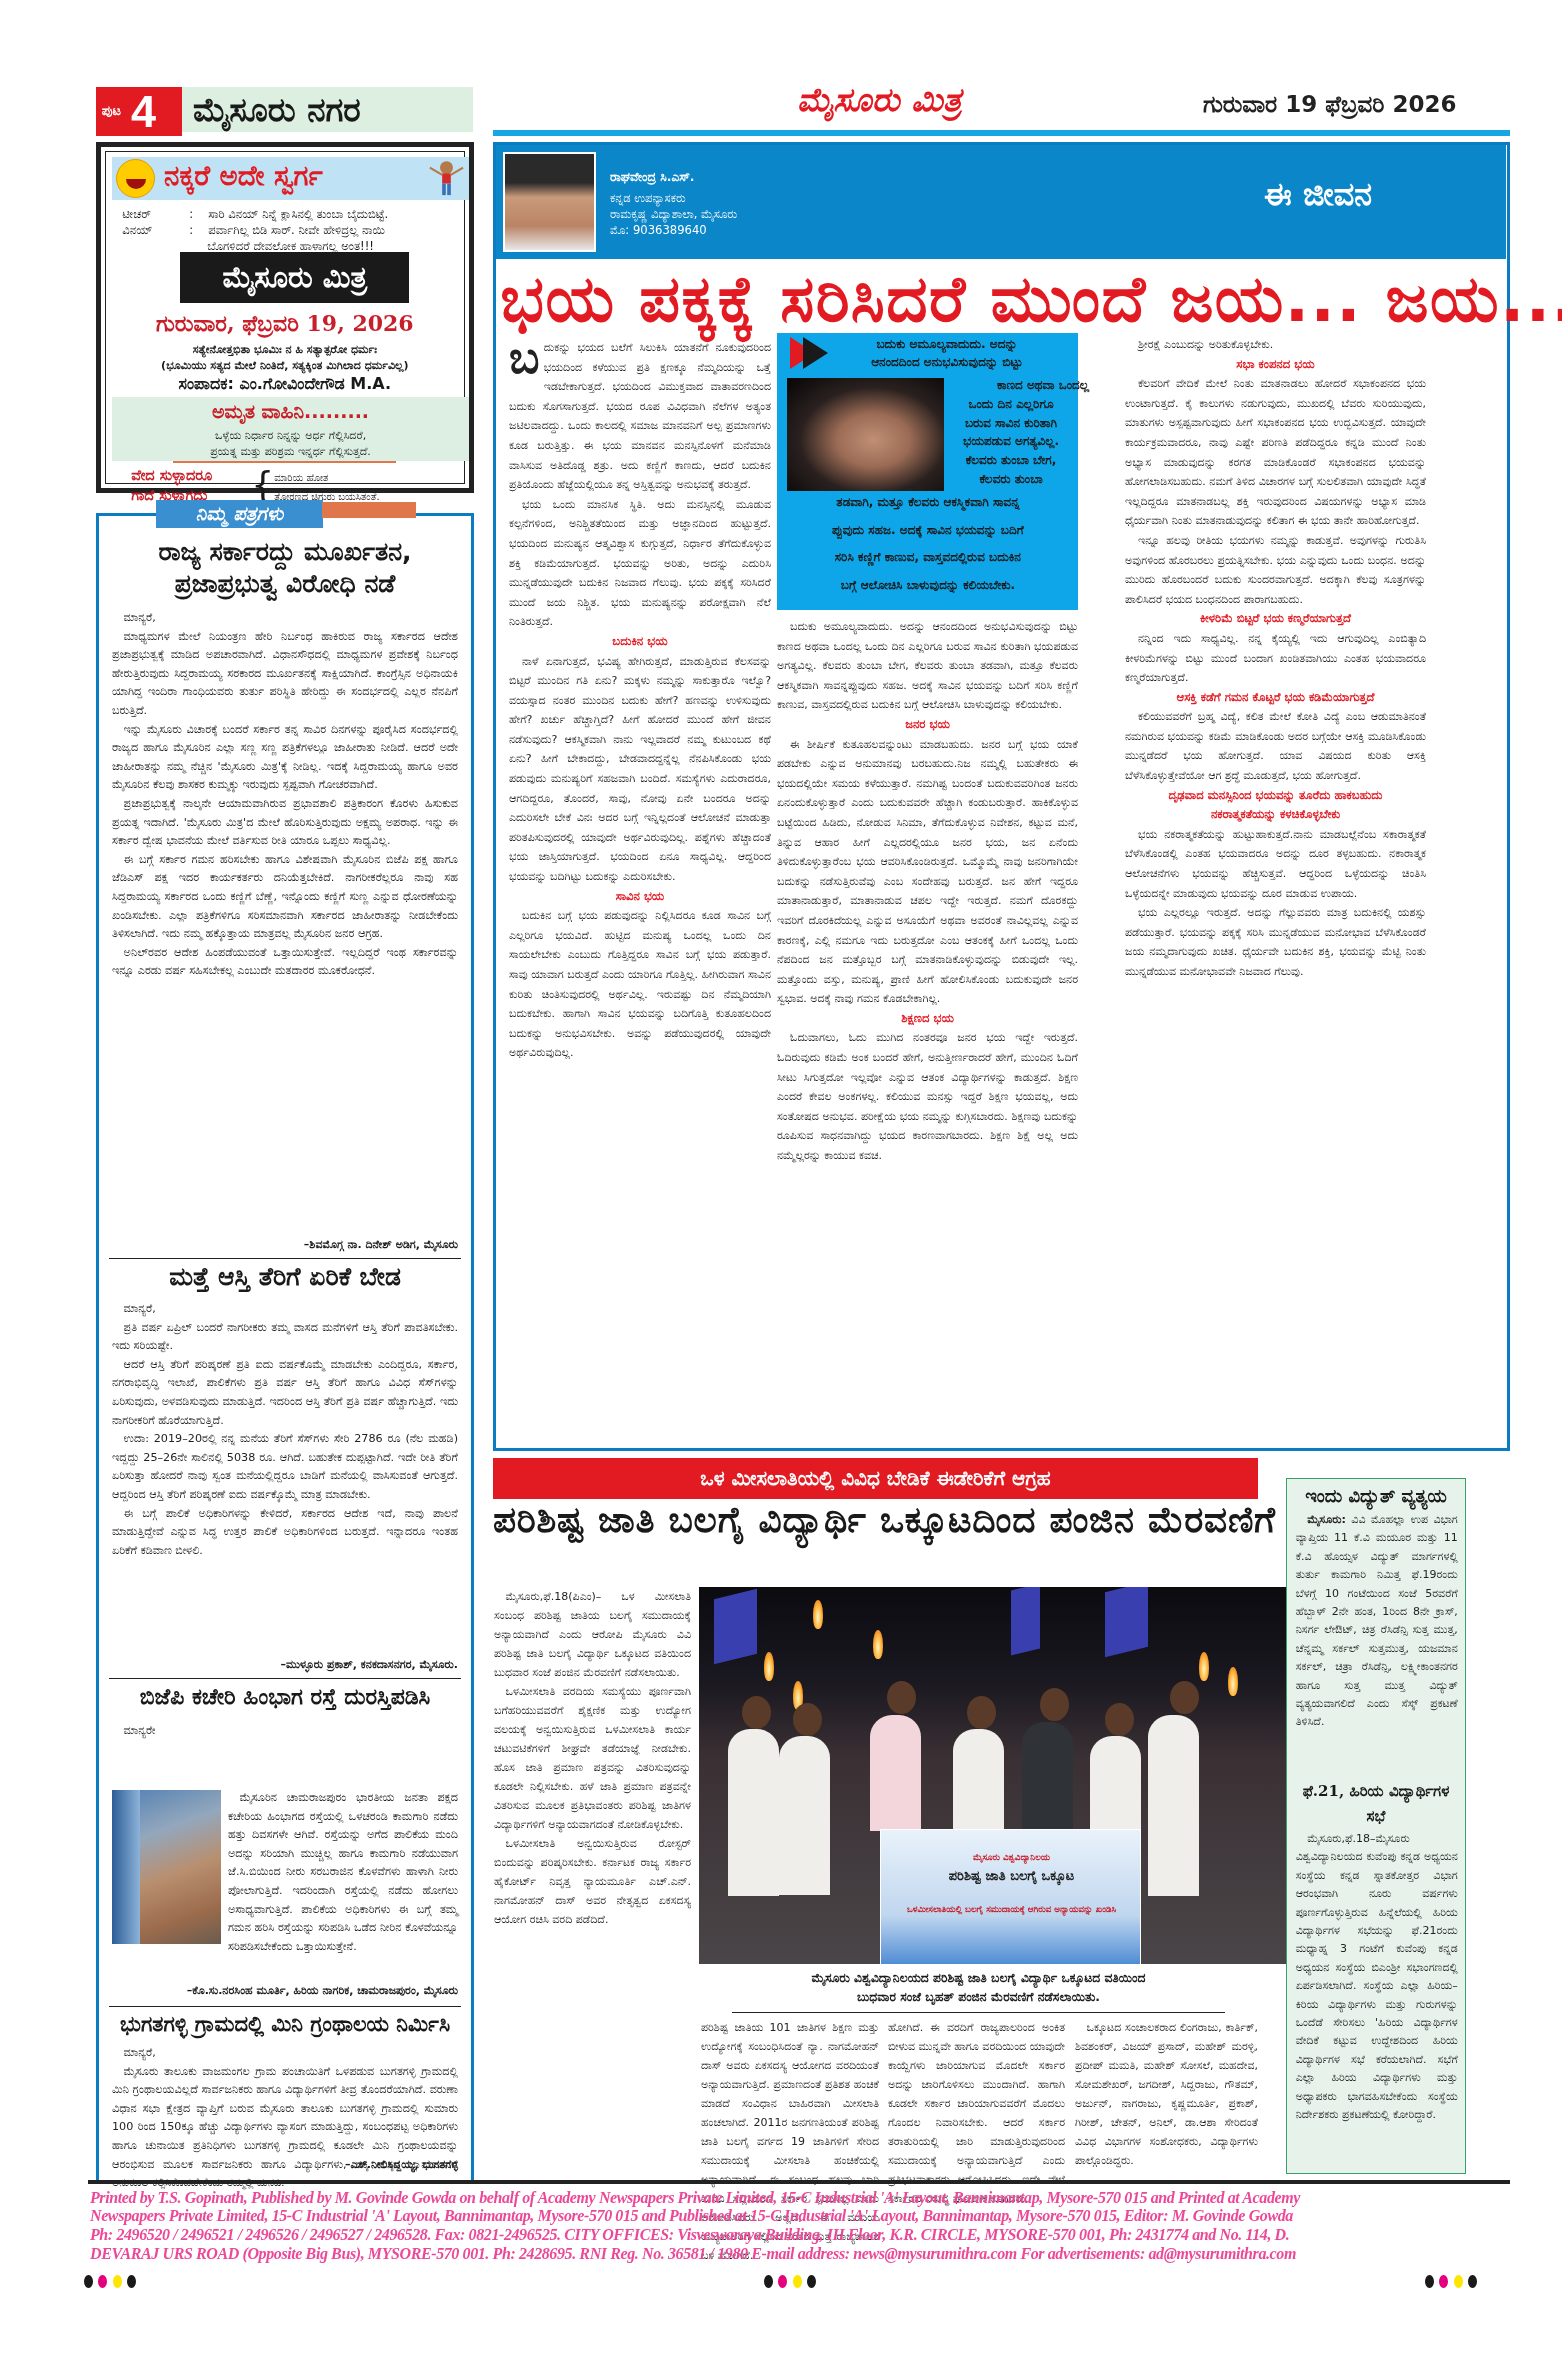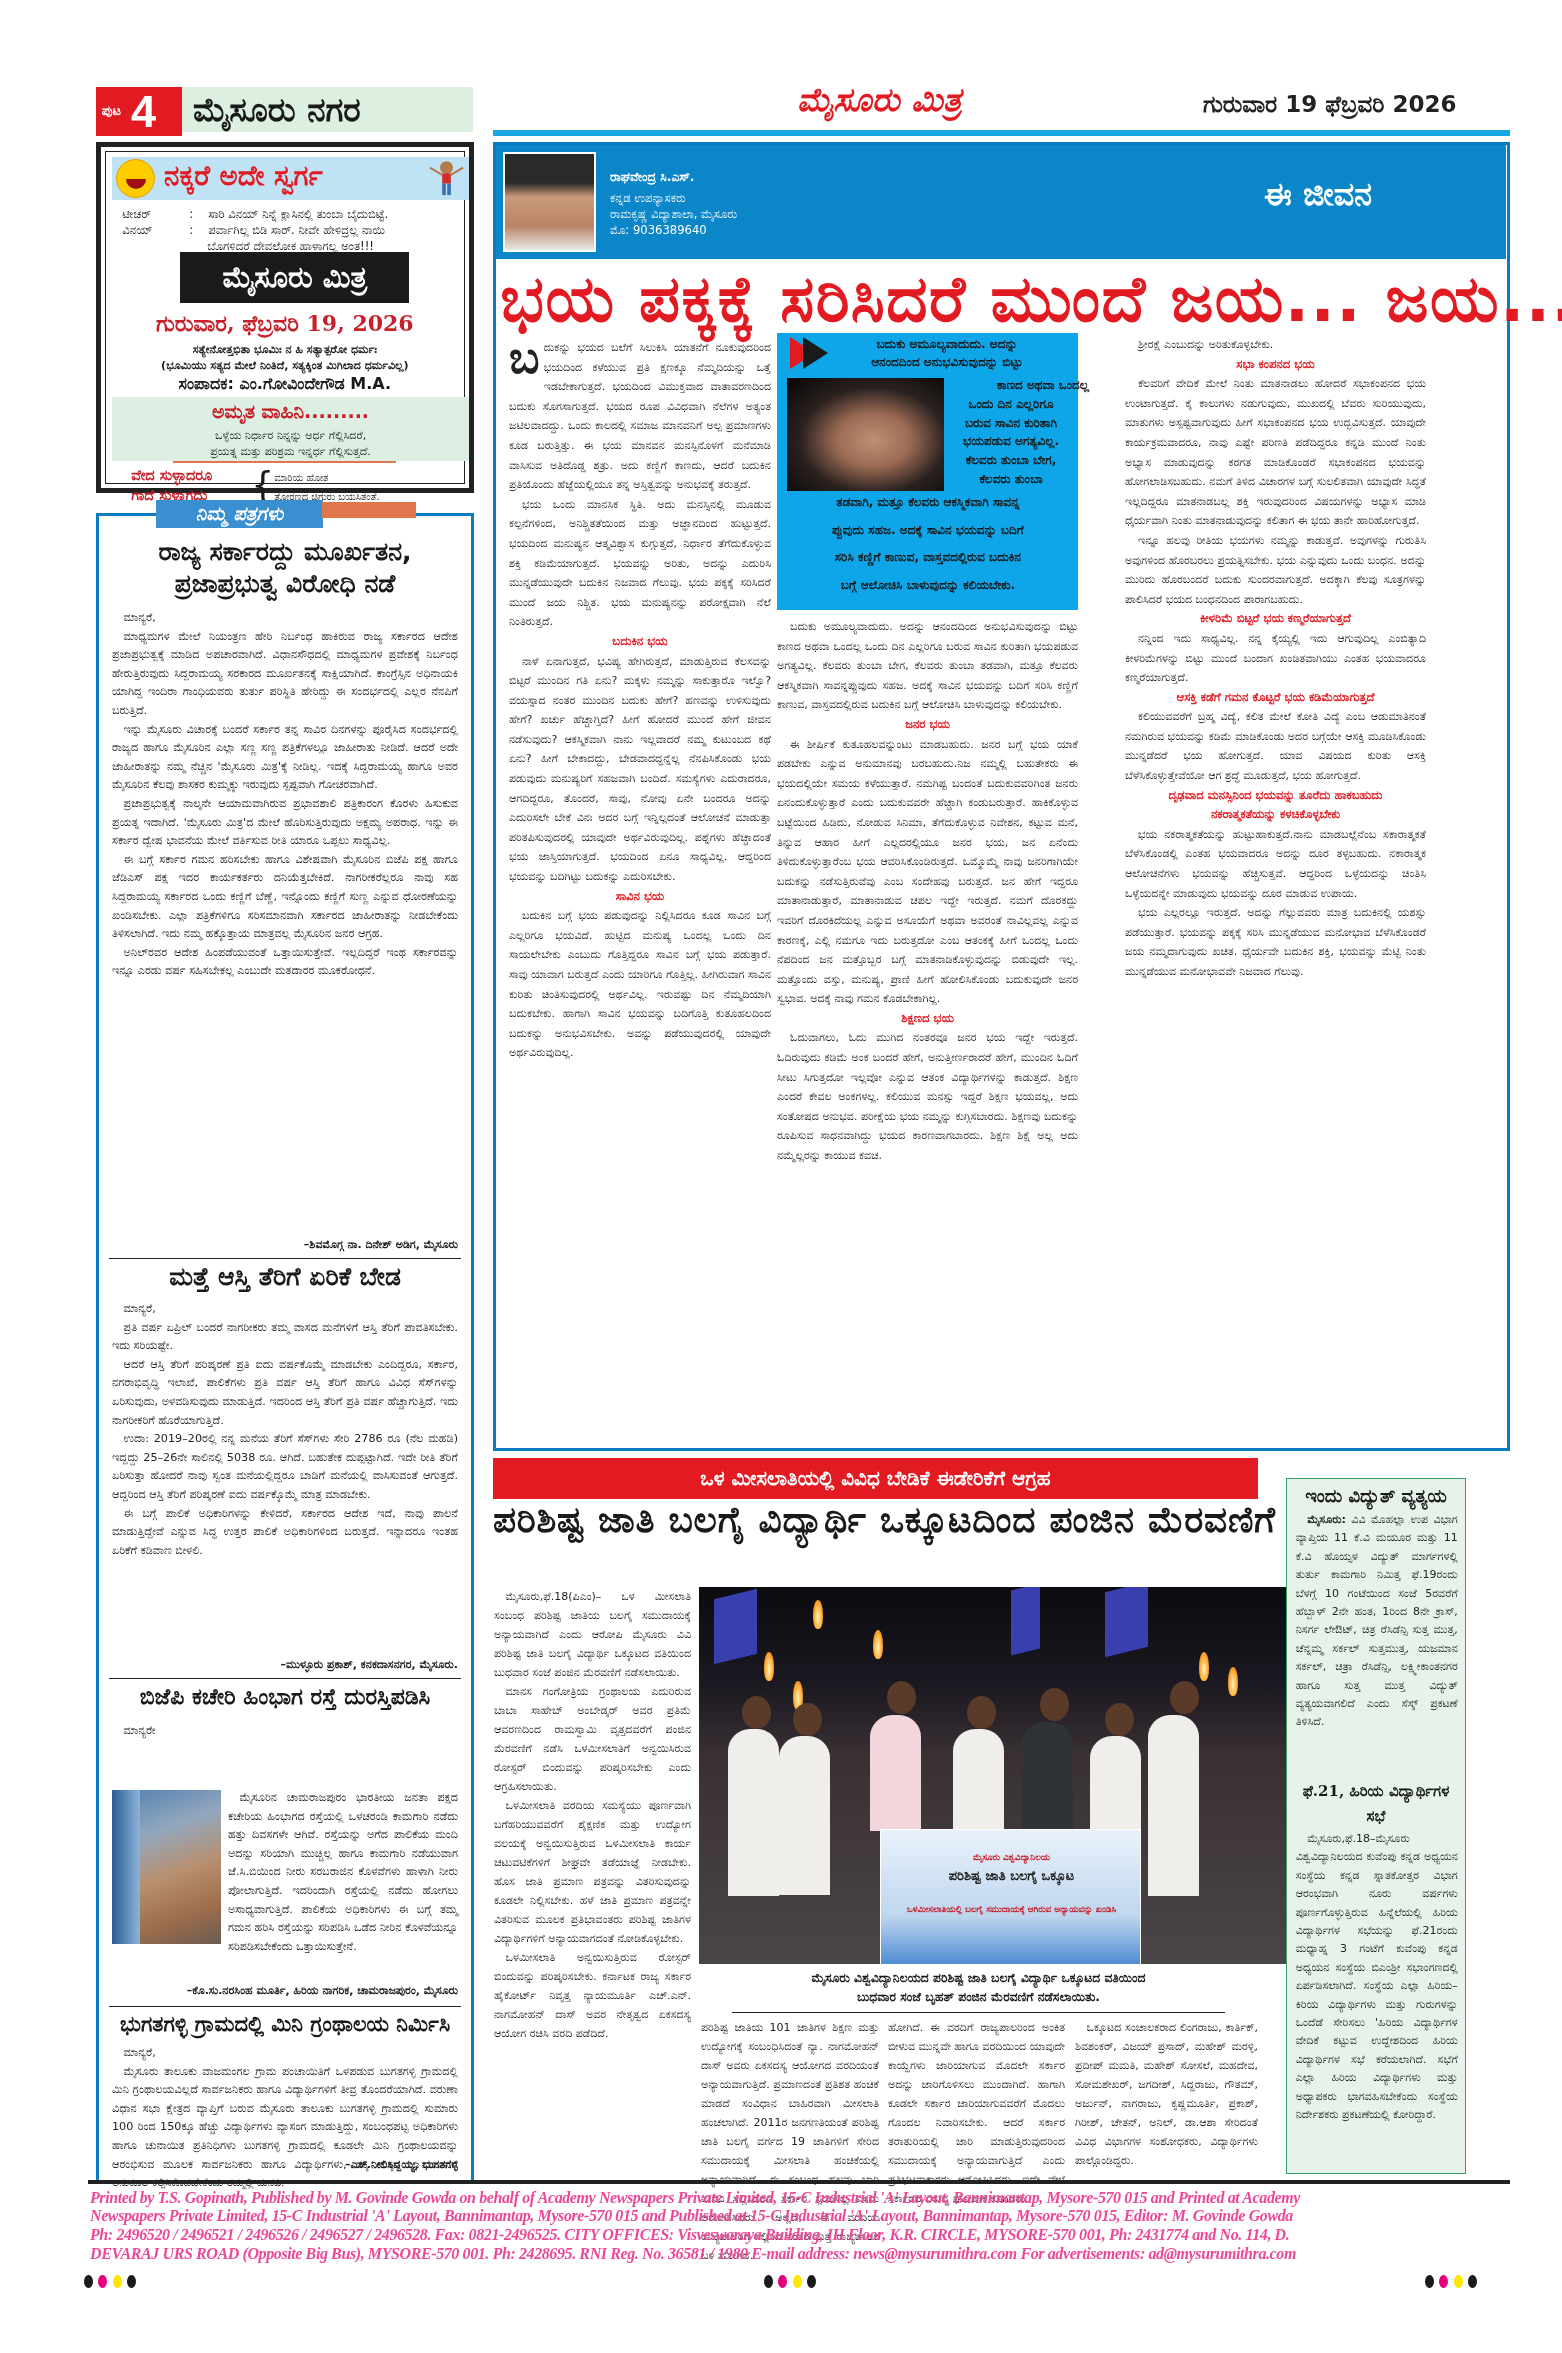--- a/index.html
+++ b/index.html
@@ -280,21 +280,20 @@
         <p class="">ಭಯ ಎಲ್ಲರಲ್ಲೂ ಇರುತ್ತದೆ. ಅದನ್ನು ಗೆಲ್ಲುವವರು ಮಾತ್ರ ಬದುಕಿನಲ್ಲಿ ಯಶಸ್ಸು ಪಡೆಯುತ್ತಾರೆ. ಭಯವನ್ನು ಪಕ್ಕಕ್ಕೆ ಸರಿಸಿ ಮುನ್ನಡೆಯುವ ಮನೋಭಾವ ಬೆಳೆಸಿಕೊಂಡರೆ ಜಯ ನಮ್ಮದಾಗುವುದು ಖಚಿತ. ಧೈರ್ಯವೇ ಬದುಕಿನ ಶಕ್ತಿ, ಭಯವನ್ನು ಮೆಟ್ಟಿ ನಿಂತು ಮುನ್ನಡೆಯುವ ಮನೋಭಾವವೇ ನಿಜವಾದ ಗೆಲುವು.</p>
       </div>
   </div>
 </div>
 
 <div class="abs" id="kicker">ಒಳ ಮೀಸಲಾತಿಯಲ್ಲಿ ವಿವಿಧ ಬೇಡಿಕೆ ಈಡೇರಿಕೆಗೆ ಆಗ್ರಹ</div>
 <div class="abs" id="story-headline">ಪರಿಶಿಷ್ಟ ಜಾತಿ ಬಲಗೈ ವಿದ್ಯಾರ್ಥಿ ಒಕ್ಕೂಟದಿಂದ ಪಂಜಿನ ಮೆರವಣಿಗೆ</div>
 
 <div class="abs story-col" style="left:494px;top:1587px;width:197px;">
   <p>ಮೈಸೂರು,ಫೆ.18(ಪಿಎಂ)– ಒಳ ಮೀಸಲಾತಿ ಸಂಬಂಧ ಪರಿಶಿಷ್ಟ ಜಾತಿಯ ಬಲಗೈ ಸಮುದಾಯಕ್ಕೆ ಅನ್ಯಾಯವಾಗಿದೆ ಎಂದು ಆರೋಪಿ ಮೈಸೂರು ವಿವಿ ಪರಿಶಿಷ್ಟ ಜಾತಿ ಬಲಗೈ ವಿದ್ಯಾರ್ಥಿ ಒಕ್ಕೂಟದ ವತಿಯಿಂದ ಬುಧವಾರ ಸಂಜೆ ಪಂಜಿನ ಮೆರವಣಿಗೆ ನಡೆಸಲಾಯಿತು.</p>
-  <p>ಮಾನಸ ಗಂಗೋತ್ರಿಯ ಗ್ರಂಥಾಲಯ ಎದುರಿರುವ ಬಾಬಾ ಸಾಹೇಬ್ ಅಂಬೇಡ್ಕರ್ ಅವರ ಪ್ರತಿಮೆ ಆವರಣದಿಂದ ರಾಮಸ್ವಾಮಿ ವೃತ್ತದವರೆಗೆ ಪಂಜಿನ ಮೆರವಣಿಗೆ ನಡೆಸಿ ಒಳಮೀಸಲಾತಿಗೆ ಅನ್ವಯಿಸಿರುವ ರೋಸ್ಟರ್ ಬಿಂದುವನ್ನು ಪರಿಷ್ಕರಿಸಬೇಕು ಎಂದು ಆಗ್ರಹಿಸಲಾಯಿತು.</p>
   <p>ಒಳಮೀಸಲಾತಿ ವರದಿಯ ಸಮಸ್ಯೆಯು ಪೂರ್ಣವಾಗಿ ಬಗೆಹರಿಯುವವರೆಗೆ ಶೈಕ್ಷಣಿಕ ಮತ್ತು ಉದ್ಯೋಗ ವಲಯಕ್ಕೆ ಅನ್ವಯಿಸುತ್ತಿರುವ ಒಳಮೀಸಲಾತಿ ಕಾರ್ಯ ಚಟುವಟಿಕೆಗಳಿಗೆ ಶೀಘ್ರವೇ ತಡೆಯಾಜ್ಞೆ ನೀಡಬೇಕು. ಹೊಸ ಜಾತಿ ಪ್ರಮಾಣ ಪತ್ರವನ್ನು ವಿತರಿಸುವುದನ್ನು ಕೂಡಲೇ ನಿಲ್ಲಿಸಬೇಕು. ಹಳೆ ಜಾತಿ ಪ್ರಮಾಣ ಪತ್ರವನ್ನೇ ವಿತರಿಸುವ ಮೂಲಕ ಪ್ರತಿಭಾವಂತರು ಪರಿಶಿಷ್ಟ ಜಾತಿಗಳ ವಿದ್ಯಾರ್ಥಿಗಳಿಗೆ ಅನ್ಯಾಯವಾಗದಂತೆ ನೋಡಿಕೊಳ್ಳಬೇಕು.</p>
   <p>ಒಳಮೀಸಲಾತಿ ಅನ್ವಯಿಸುತ್ತಿರುವ ರೋಸ್ಟರ್ ಬಿಂದುವನ್ನು ಪರಿಷ್ಕರಿಸಬೇಕು. ಕರ್ನಾಟಕ ರಾಜ್ಯ ಸರ್ಕಾರ ಹೈಕೋರ್ಟ್ ನಿವೃತ್ತ ನ್ಯಾಯಮೂರ್ತಿ ಎಚ್.ಎನ್. ನಾಗಮೋಹನ್ ದಾಸ್ ಅವರ ನೇತೃತ್ವದ ಏಕಸದಸ್ಯ ಆಯೋಗ ರಚಿಸಿ ವರದಿ ಪಡೆದಿದೆ.</p>
 </div>
 
 <div class="abs" id="story-photo">
   <div class="abs flag" style="left:14.5px;top:7.2px;"></div>
   <div class="abs flag" style="left:406px;top:0px;"></div>
   <div class="abs flag" style="left:312px;top:0px;width:29px;"></div>
   <div class="abs torch" style="left:65px;top:65px;"></div>
   <div class="abs torch" style="left:94px;top:94px;"></div>

